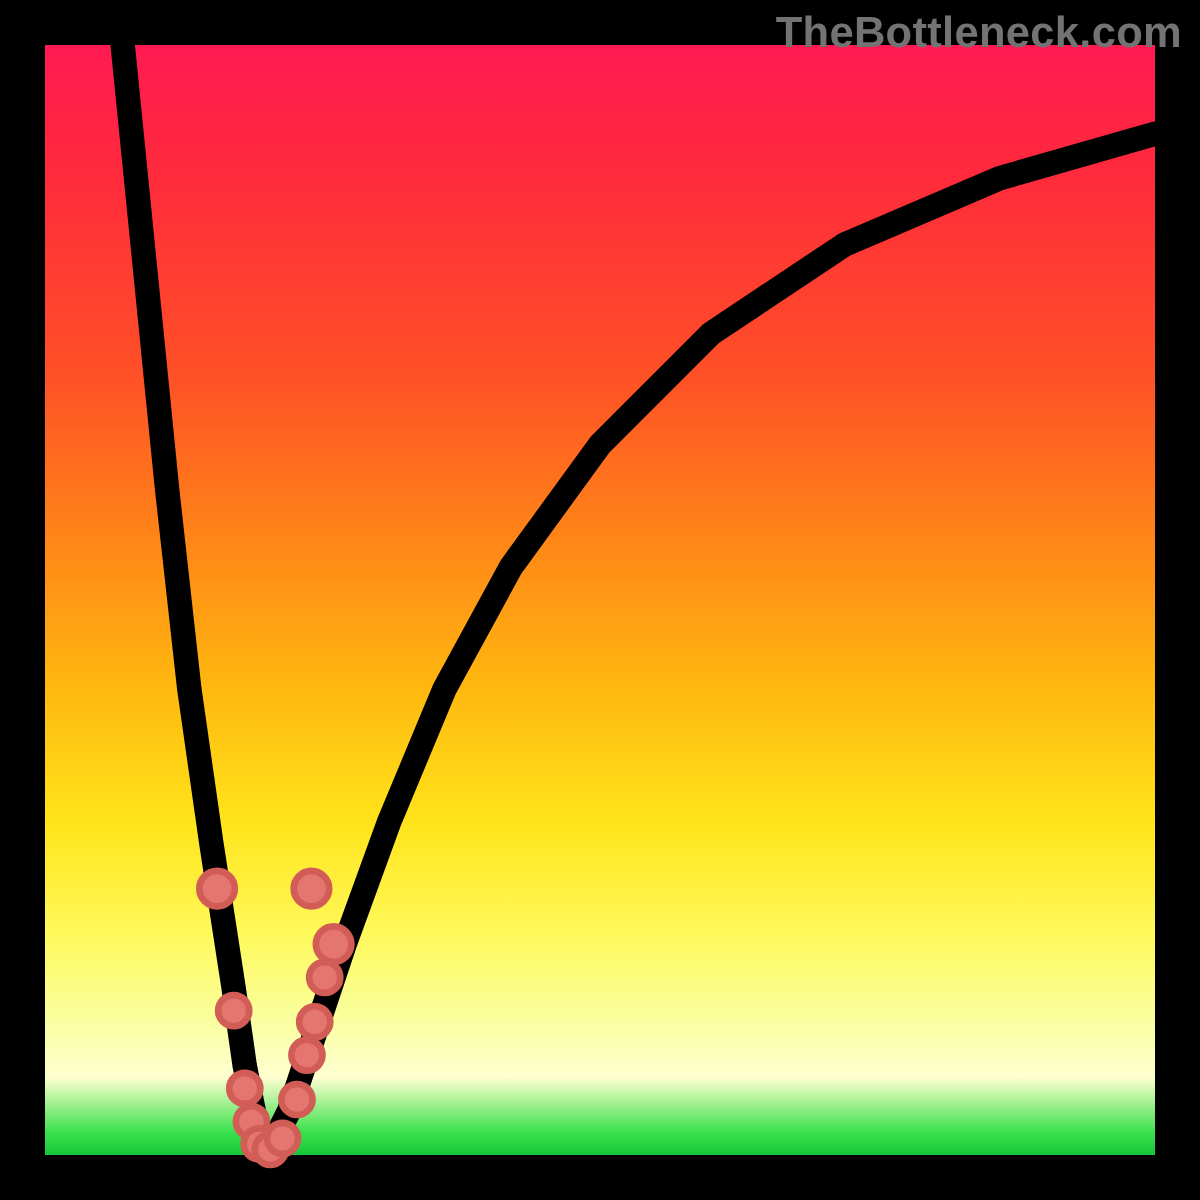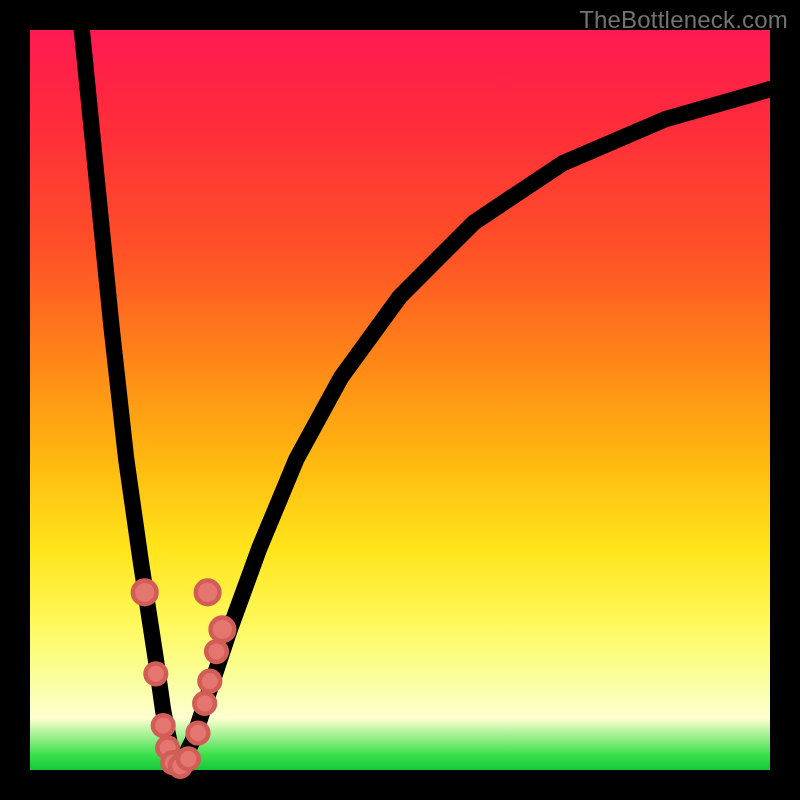--- a/index.html
+++ b/index.html
@@ -39,22 +39,22 @@
       #ffffd0 93%,
       #39e04b 98%,
       #16c73a 100%
     );
   }
   .watermark {
     position: absolute;
     top: 6px;
     right: 12px;
     color: #737373;
-    font-size: 24px;
-    font-weight: 400;
+    font-size: 29px;
+    font-weight: 700;
     letter-spacing: 0.2px;
     user-select: none;
   }
   svg.overlay {
     position: absolute;
     left: 30px;
     top: 30px;
     width: 740px;
     height: 740px;
     overflow: visible;

